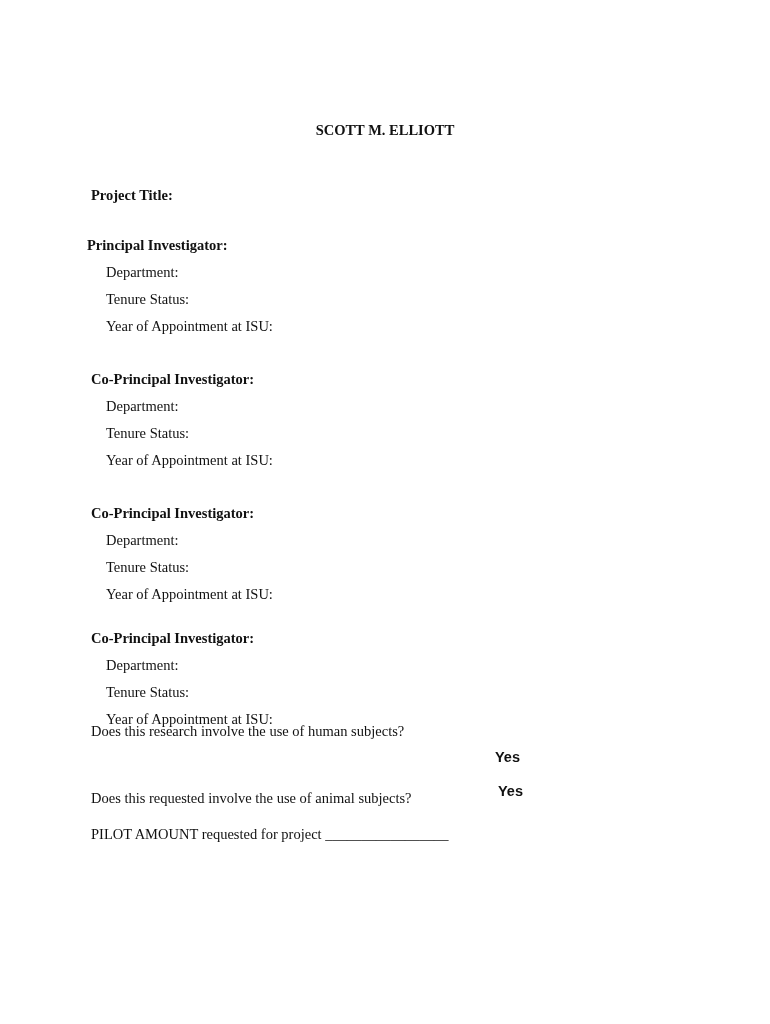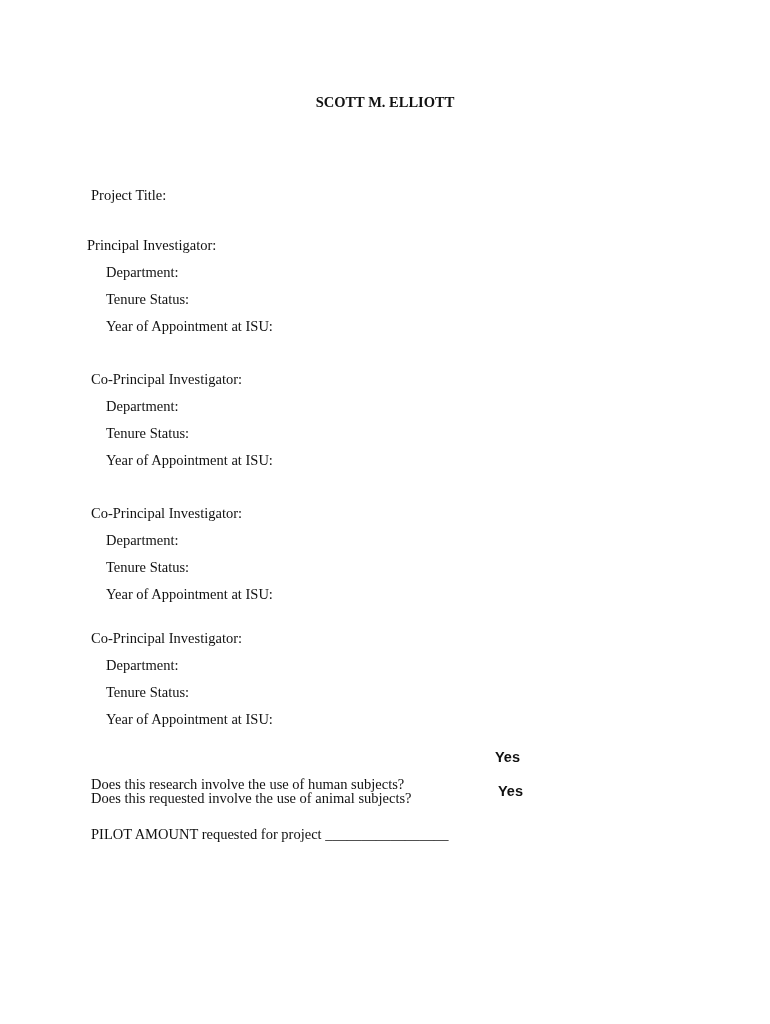--- a/index.html
+++ b/index.html
@@ -4,23 +4,23 @@
 <style>
   html, body { margin: 0; padding: 0; }
   body {
     width: 770px; height: 1024px; background: #ffffff; position: relative;
     font-family: "Liberation Serif", serif; color: #111111; overflow: hidden;
   }
   .title-block {
     position: absolute; left: 0; top: 93px; width: 770px; text-align: center;
     font-weight: bold; font-size: 14.5px; line-height: 18px;
   }
-  .title-block div { white-space: nowrap; }
+  .title-block div { white-space: nowrap; margin-top: 28px; }
   .abs { position: absolute; white-space: nowrap; font-size: 14.5px; }
-  .bold { font-weight: normal; }
+  .bold { font-weight: bold; }
   .yes { font-family: "Liberation Sans", sans-serif; font-size: 14.5px; position: absolute; font-weight: bold; }
 </style>
 </head>
 <body>
 
 <div class="title-block">
   <div style="padding-left:0px">SCOTT M. ELLIOTT</div>
 </div>
 
 <div class="abs bold" style="left:91px;top:187px">Project Title:</div>
@@ -38,21 +38,21 @@
 <div class="abs bold" style="left:91px;top:505px">Co-Principal Investigator:</div>
 <div class="abs" style="left:106px;top:532px">Department:</div>
 <div class="abs" style="left:106px;top:559px">Tenure Status:</div>
 <div class="abs" style="left:106px;top:586px">Year of Appointment at ISU:</div>
 
 <div class="abs bold" style="left:91px;top:630px">Co-Principal Investigator:</div>
 <div class="abs" style="left:106px;top:657px">Department:</div>
 <div class="abs" style="left:106px;top:684px">Tenure Status:</div>
 <div class="abs" style="left:106px;top:711px">Year of Appointment at ISU:</div>
 
-<div class="abs" style="left:91px;top:776px">Does this research involve the use of human subjects?</div>
+<div class="abs" style="left:91px;top:723px">Does this research involve the use of human subjects?</div>
 <div class="yes" style="left:495px;top:749px">Yes</div>
 
 <div class="abs" style="left:91px;top:790px">Does this requested involve the use of animal subjects?</div>
 <div class="yes" style="left:498px;top:783px">Yes</div>
 
 <div class="abs" style="left:91px;top:826px">
   <span>PILOT AMOUNT requested for project</span>
   <span>_________________</span>
 </div>
 

